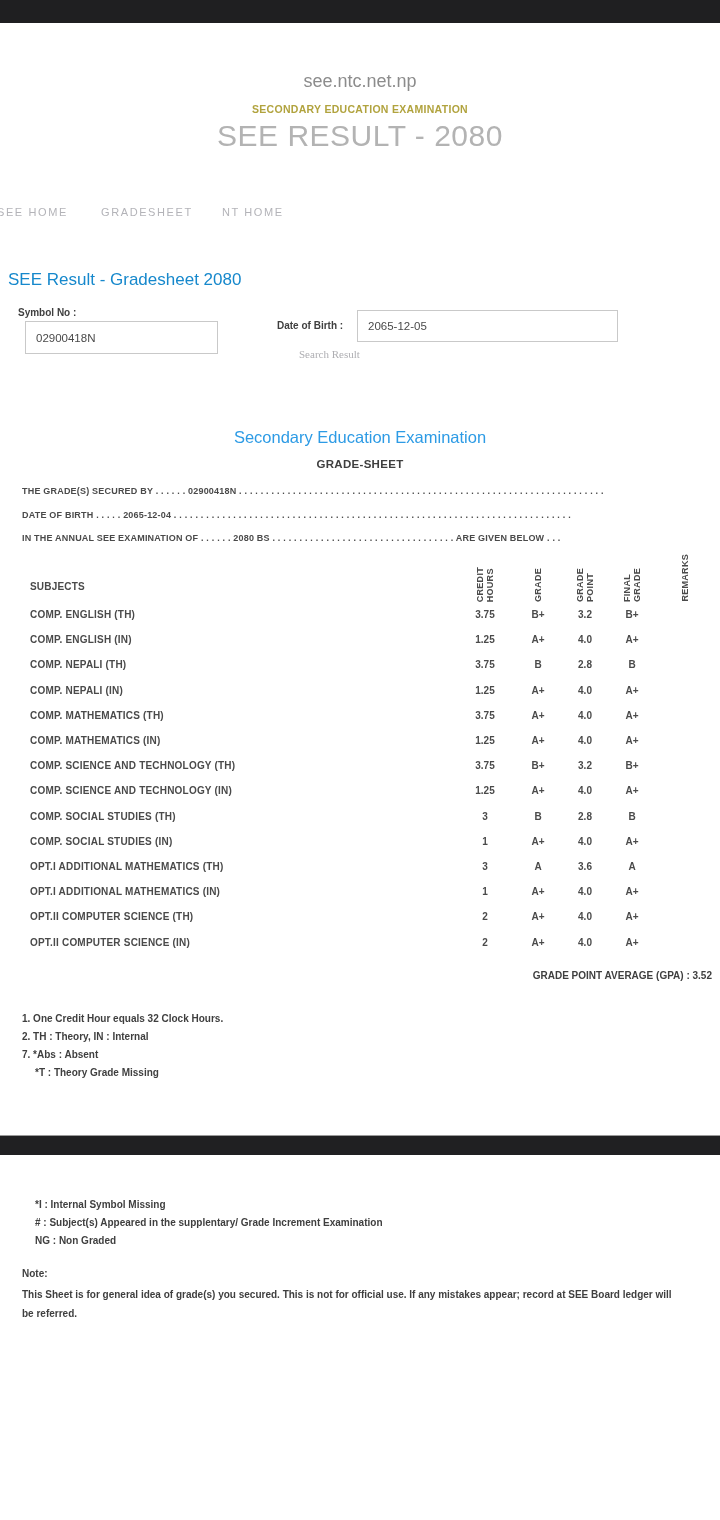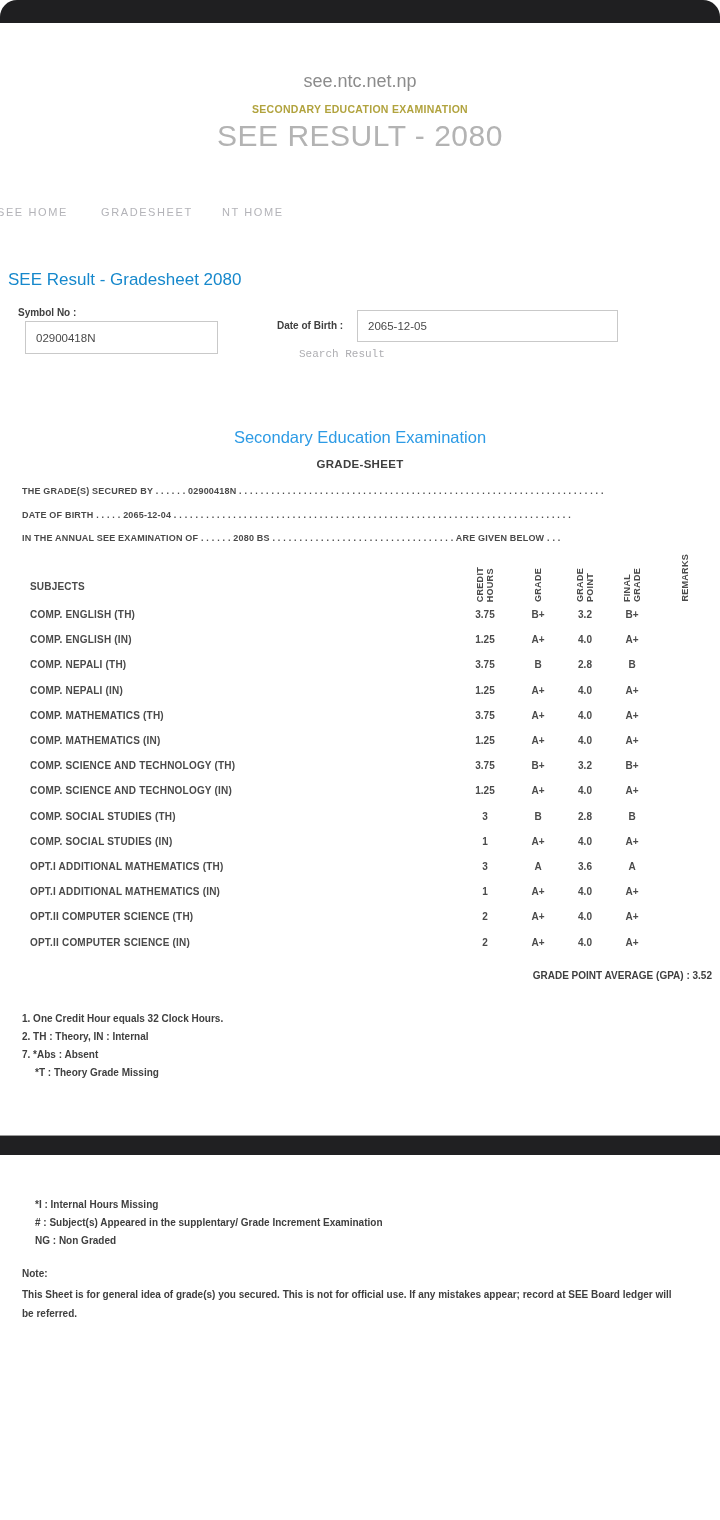--- a/index.html
+++ b/index.html
@@ -1,18 +1,18 @@
 <!DOCTYPE html>
 <html><head>
 <meta charset="utf-8">
 <style>
   * { margin:0; padding:0; box-sizing:border-box; }
   html,body { width:720px; height:1520px; background:#fff;
               font-family:"Liberation Sans", sans-serif; }
-  .canvas { position:relative; width:720px; height:1520px; background:#fff; overflow:hidden;border-radius:17px; }
+  .canvas { position:relative; width:720px; height:1520px; background:#fff; overflow:hidden; }
 
   .bar-top { position:absolute; left:0; top:0; width:720px; height:23px; background:#1f1f21; }
   .bar-mid { position:absolute; left:0; top:1135px; width:720px; height:20px; background:#202022;
              border-top:1px solid #9a9a9a; }
 
   .domain    { position:absolute; top:71px; left:0; width:720px; text-align:center;
                font-size:18px; color:#8c8c8c; }
   .exam-name { position:absolute; top:103px; left:0; width:720px; text-align:center;
                font-size:10.5px; font-weight:bold; color:#b1a33e; letter-spacing:.3px; }
   .big-title { position:absolute; top:119px; left:0; width:720px; text-align:center;
@@ -28,21 +28,21 @@
   .result-heading { position:absolute; top:270px; left:8px; font-size:17px; color:#1688cc; }
 
   .field-label { position:absolute; font-size:10px; font-weight:bold; color:#3f3f3f; }
   .symbol-label { top:307px; left:18px; }
   .dob-label    { top:320px; left:277px; }
   .tinput { position:absolute; border:1px solid #c9c9c9; background:#fff; font-size:11.5px;
             color:#4a4a4a; padding:0 10px; font-family:"Liberation Sans",sans-serif; outline:none; }
   .symbol-input { left:25px; top:321px; width:193px; height:33px; }
   .dob-input    { left:357px; top:310px; width:261px; height:32px; }
   .search-btn { position:absolute; top:348px; left:299px; border:none; background:transparent;
-                font-size:11px; color:#aeaeb2; font-family:Liberation Mono, monospace; cursor:pointer; }
+                font-size:11px; color:#aeaeb2; font-family:Liberation Serif, serif; cursor:pointer; }
 
   .gs-title    { position:absolute; top:428px; left:0; width:720px; text-align:center;
                  font-size:16.5px; color:#2d9be5; }
   .gs-subtitle { position:absolute; top:458px; left:0; width:720px; text-align:center;
                  font-size:11.5px; font-weight:bold; color:#3f3f3f; letter-spacing:.3px; }
 
   .dotline { position:absolute; left:22px; width:695px; font-size:9px; font-weight:bold;
              color:#4a4a4a; white-space:nowrap; overflow:hidden; letter-spacing:.2px; }
   .dotline1 { top:486px; } .dotline2 { top:510px; } .dotline3 { top:533px; }
 
@@ -256,21 +256,21 @@
 
       <li>7. *Abs : Absent</li>
 
       <li>*T : Theory Grade Missing</li>
     </ul>
 
   <div class="bar-mid"></div>
 
   <ul class="fn fn2">
 
-      <li>*I : Internal Hours Missing</li>
+      <li>*I : Internal Symbol Missing</li>
 
       <li># : Subject(s) Appeared in the supplentary/ Grade Increment Examination</li>
 
       <li>NG : Non Graded</li>
     </ul>
 
   <div class="note-label">Note:</div>
   <div class="note-text">This Sheet is for general idea of grade(s) you secured. This is not for official use. If any mistakes appear; record at SEE Board ledger will be referred.</div>
 
 </div>

